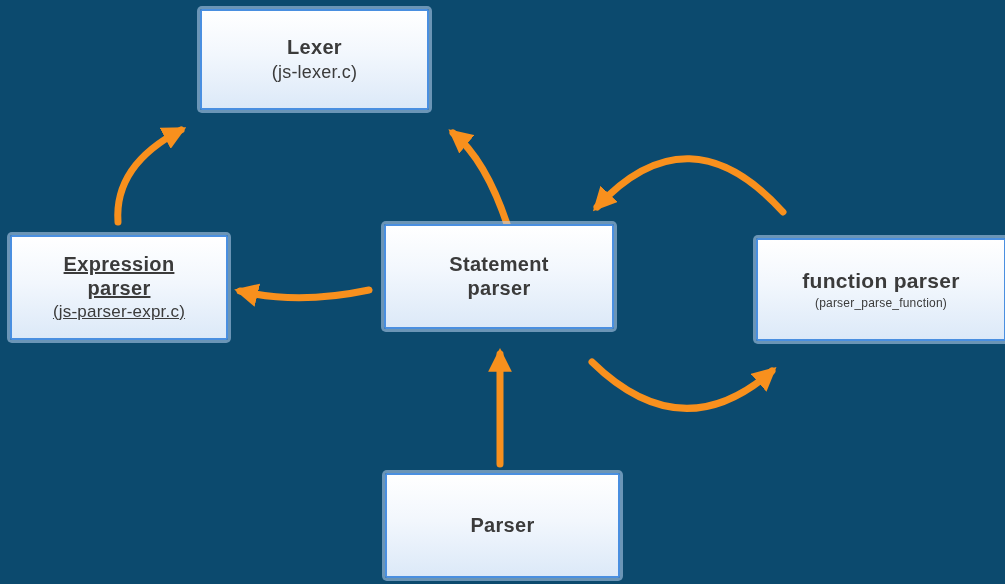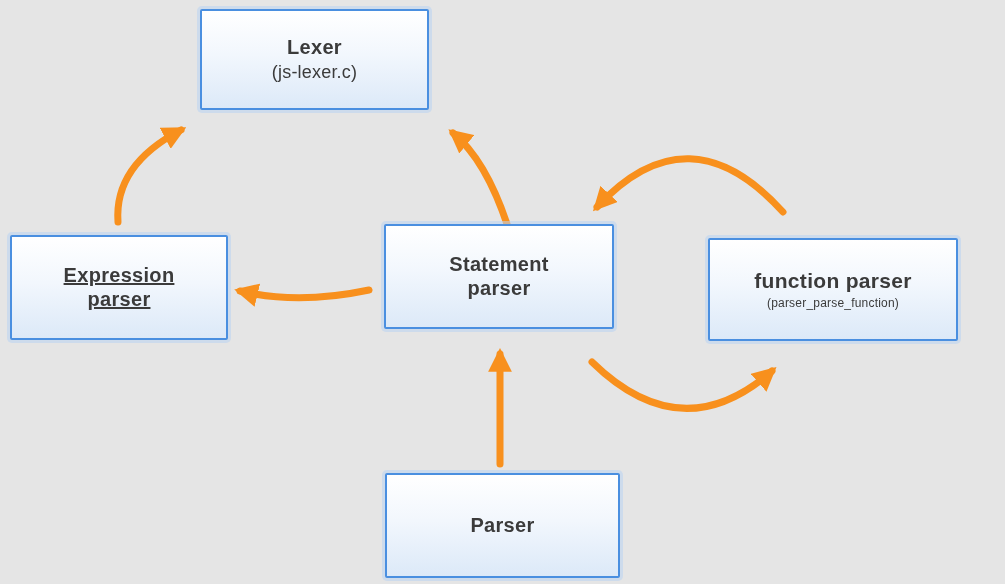--- a/index.html
+++ b/index.html
@@ -5,21 +5,21 @@
   html, body {
     margin: 0;
     padding: 0;
     background: #ffffff;
     font-family: "Liberation Sans", "DejaVu Sans", sans-serif;
   }
   .canvas {
     position: relative;
     width: 1005px;
     height: 584px;
-    background: #e5e5e5;
+    background: #0c4a6e;
     overflow: hidden;
   }
   .arrows-layer {
     position: absolute;
     left: 0; top: 0;
     width: 1005px;
     height: 584px;
     pointer-events: none;
   }
   .node {
@@ -46,21 +46,21 @@
   .node-subtitle {
     font-size: 17px;
     font-weight: normal;
     margin-top: 2px;
     letter-spacing: 0.2px;
     white-space: nowrap;
   }
   .node-lexer      { left: 200px; top: 9px;   width: 229px; height: 101px; }
   .node-expression { left: 10px;  top: 235px; width: 218px; height: 105px; text-decoration: underline; }
   .node-statement  { left: 384px; top: 224px; width: 230px; height: 105px; }
-  .node-function   { left: 708px; top: 238px; width: 250px; height: 103px; }
+  .node-function   { left: 756px; top: 238px; width: 250px; height: 103px; }
   .node-parser     { left: 385px; top: 473px; width: 235px; height: 105px; }
   .node-function .node-title { font-size: 21px; }
   .node-function .node-subtitle { font-size: 12px; }
   .node-lexer .node-subtitle, .node-parser .node-subtitle { font-size: 18px; }
 </style>
 </head>
 <body>
 
 <div class="canvas">
 
@@ -81,20 +81,21 @@
   </svg>
 
   <div class="node node-lexer">
     <div class="node-title">Lexer</div>
     <div class="node-subtitle">(js-lexer.c)</div>
   </div>
 
   <div class="node node-expression">
     <div class="node-title">Expression
 parser</div>
+    <div class="node-subtitle">(js-parser-expr.c)</div>
   </div>
 
   <div class="node node-statement">
     <div class="node-title">Statement
 parser</div>
   </div>
 
   <div class="node node-function">
     <div class="node-title">function parser</div>
     <div class="node-subtitle">(parser_parse_function)</div>

